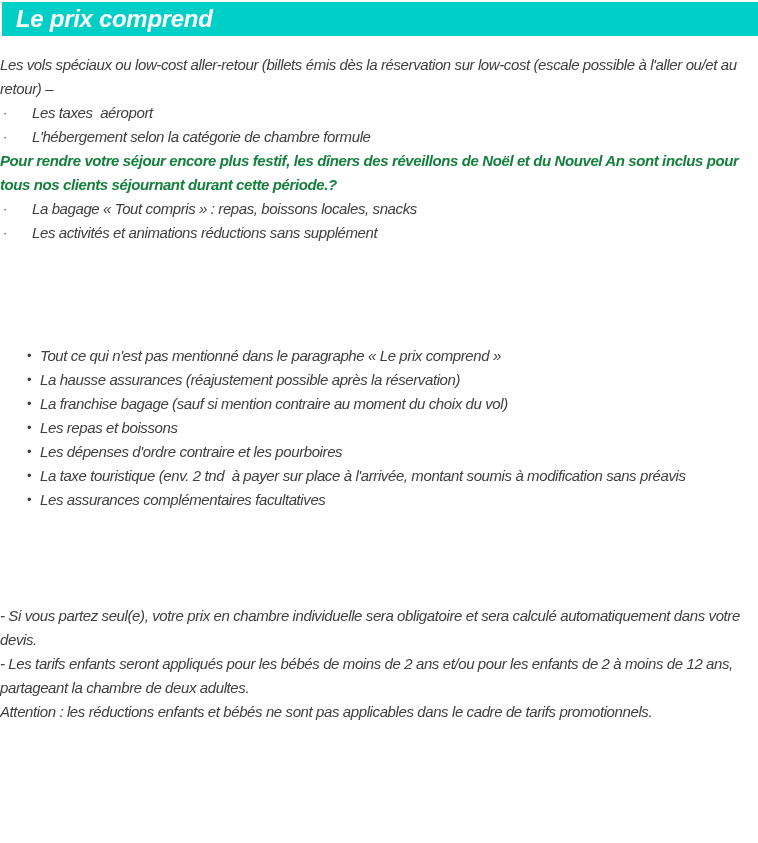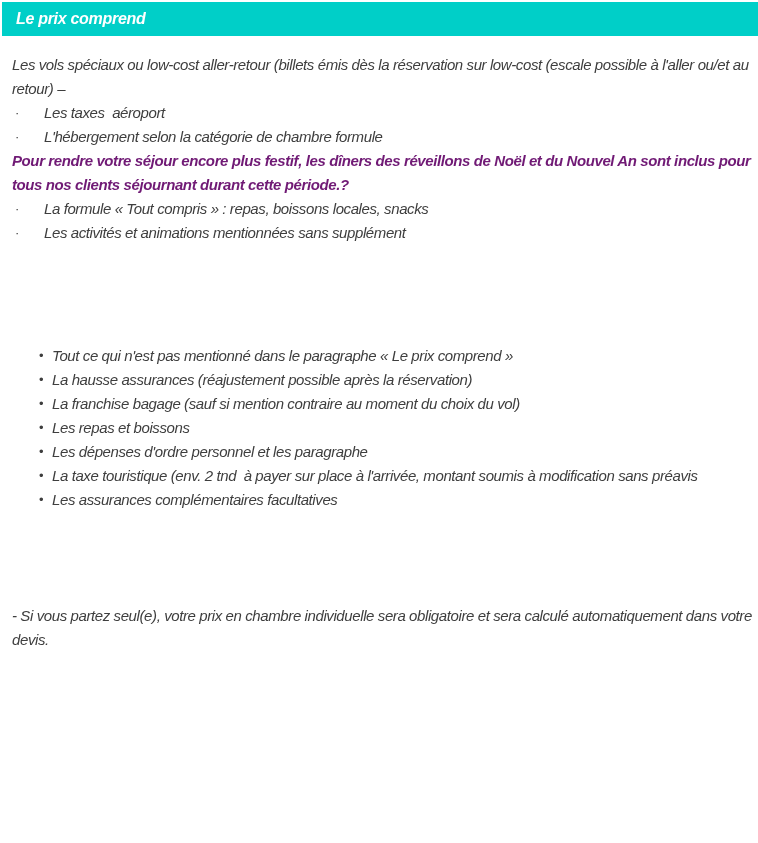--- a/index.html
+++ b/index.html
@@ -22,37 +22,36 @@
     height: 34px;
     margin-left: 2px;
     display: flex;
     align-items: center;
     padding-left: 14px;
     box-sizing: border-box;
   }
   .bar h2 {
     margin: 0;
     color: #ffffff;
-    font-size: 16px;
+    font-size: 24px;
     font-weight: 700;
     font-style: italic;
     letter-spacing: -0.3px;
     line-height: 1;
     white-space: nowrap;
   }
   .content {
     color: #3e3e3e;
     font-style: italic;
     font-size: 15px;
     letter-spacing: -0.4px;
     line-height: 24px;
-    margin-left: 12px;
   }
   .content p { margin: 0; white-space: pre-wrap; }
-  .content .bold { font-weight: 700; color: #701a75; }
+  .content .bold { font-weight: 700; color: #15803d; }
 
   
   .content-1 { margin-top: 17px; margin-bottom: 99px; padding-right: 6px; }
   .dot-item { display: flex; }
   .dot-item .dot {
     flex: 0 0 32px;
     padding-left: 3px;
     box-sizing: border-box;
     font-style: normal;
     font-size: 13px;
@@ -91,25 +90,25 @@
       </div>
       <div class="dot-item">
         <span class="dot">·</span>
         <span class="txt">L'hébergement selon la catégorie de chambre formule</span>
       </div>
 
       <p class="bold">Pour rendre votre séjour encore plus festif, les dîners des réveillons de Noël et du Nouvel An sont inclus pour tous nos clients séjournant durant cette période.?</p>
 
       <div class="dot-item">
         <span class="dot">·</span>
-        <span class="txt">La formule « Tout compris » : repas, boissons locales, snacks</span>
+        <span class="txt">La bagage « Tout compris » : repas, boissons locales, snacks</span>
       </div>
       <div class="dot-item">
         <span class="dot">·</span>
-        <span class="txt">Les activités et animations mentionnées sans supplément</span>
+        <span class="txt">Les activités et animations réductions sans supplément</span>
       </div>
     </div>
   </section>
 
   <section>
     <div class="content content-2">
       <ul class="bullets">
         <li>
           <span class="disc">•</span>
           <span class="txt">Tout ce qui n'est pas mentionné dans le paragraphe « Le prix comprend »</span>
@@ -121,33 +120,35 @@
         <li>
           <span class="disc">•</span>
           <span class="txt">La franchise bagage (sauf si mention contraire au moment du choix du vol)</span>
         </li>
         <li>
           <span class="disc">•</span>
           <span class="txt">Les repas et boissons</span>
         </li>
         <li>
           <span class="disc">•</span>
-          <span class="txt">Les dépenses d'ordre personnel et les paragraphe</span>
+          <span class="txt">Les dépenses d'ordre contraire et les pourboires</span>
         </li>
         <li>
           <span class="disc">•</span>
           <span class="txt">La taxe touristique (env. 2 tnd  à payer sur place à l'arrivée, montant soumis à modification sans préavis</span>
         </li>
         <li>
           <span class="disc">•</span>
           <span class="txt">Les assurances complémentaires facultatives</span>
         </li>
       </ul>
     </div>
   </section>
 
   <section>
     <div class="content content-3">
       <p>- Si vous partez seul(e), votre prix en chambre individuelle sera obligatoire et sera calculé automatiquement dans votre devis.</p>
+      <p>- Les tarifs enfants seront appliqués pour les bébés de moins de 2 ans et/ou pour les enfants de 2 à moins de 12 ans, partageant la chambre de deux adultes.</p>
+      <p>Attention : les réductions enfants et bébés ne sont pas applicables dans le cadre de tarifs promotionnels.</p>
     </div>
   </section>
 
 </div>
 
 </body></html>

